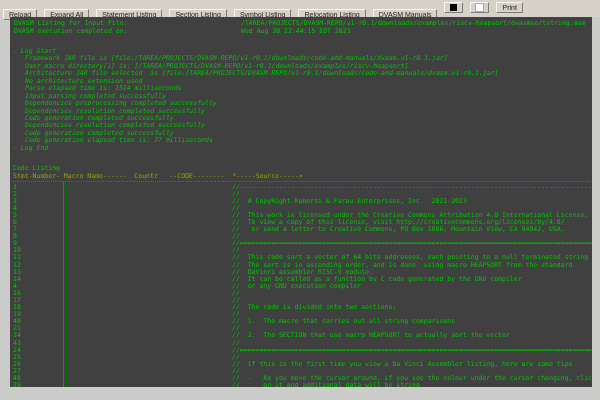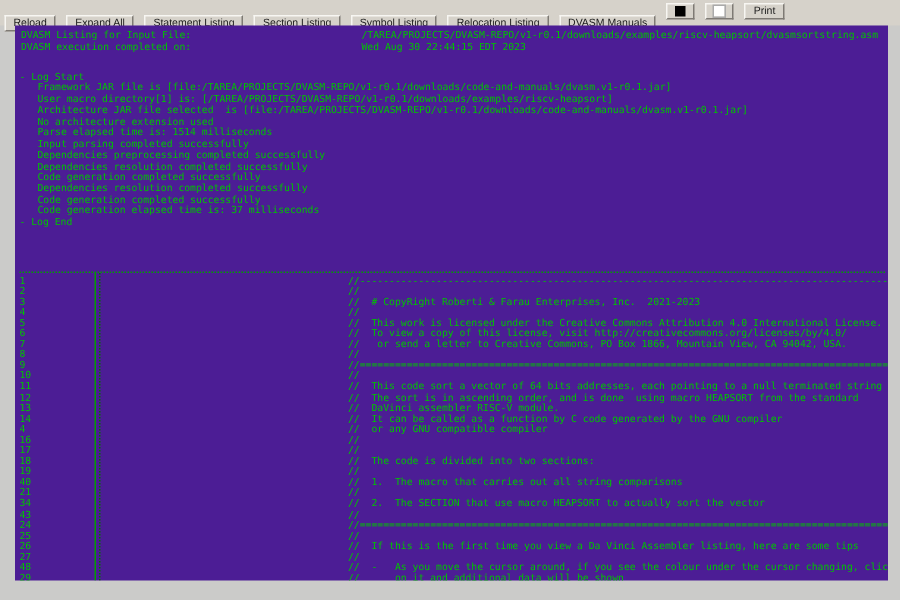--- a/index.html
+++ b/index.html
@@ -14,28 +14,28 @@
           border-top:1px solid #f7f6f2;border-left:1px solid #f7f6f2;
           border-right:1px solid #7e7a74;border-bottom:1px solid #7e7a74;
           font-family:"Liberation Sans",sans-serif;font-size:7px;color:#1c1c1c;
           white-space:nowrap;cursor:default;}
   .swatch{display:block;width:7px;height:7px;}
   .swatch.black{background:#000;}
   .swatch.white{background:#fff;outline:1px solid #aaa;}
 
   
   .panel{position:absolute;left:10px;top:17px;width:582px;height:370px;
-         background:#4c1d95;overflow:hidden;color:#00c400;font-size:6.5px;}
+         background:#404040;overflow:hidden;color:#00c400;font-size:6.5px;}
 
   .file-info{position:absolute;top:3px;left:4px;right:0;}
   .fi-row{display:flex;height:7.5px;line-height:7.5px;}
   .fi-lbl{width:227px;white-space:pre;}
   .fi-val{white-space:pre;text-align:center;}
 
-  .log{position:absolute;top:31px;left:0;right:4px;}
+  .log{position:absolute;top:31px;left:0;right:4px;font-style:italic;}
   .log-line{height:7.45px;line-height:7.45px;padding-left:15px;white-space:pre;}
   .log-line.marker{padding-left:3px;}
 
   .listing{position:absolute;top:147px;left:0;width:582px;height:223px;}
   .lst-title{height:8px;line-height:8px;padding-left:3px;}
   .lst-header{position:absolute;top:8px;left:3px;white-space:pre;color:#98a000;line-height:8px;}
   .lst-dots{position:absolute;top:17px;left:3px;right:2px;border-top:1px dotted #00a000;}
   .vline-solid{position:absolute;left:53px;top:18px;height:205px;width:1px;background:#00a000;}
   .vline-dot{position:absolute;left:56px;top:18px;height:205px;width:0;border-left:1px dotted #007000;}
   .rows{position:absolute;top:19.5px;left:0;right:0;}
@@ -77,20 +77,22 @@
 
     <div class="log">
       <div class="log-line marker">- Log Start</div>
       <span>
         
       <div class="log-line">Framework JAR file is [file:/TAREA/PROJECTS/DVASM-REPO/v1-r0.1/downloads/code-and-manuals/dvasm.v1-r0.1.jar]</div><div class="log-line">User macro directory[1] is: [/TAREA/PROJECTS/DVASM-REPO/v1-r0.1/downloads/examples/riscv-heapsort]</div><div class="log-line">Architecture JAR file selected  is [file:/TAREA/PROJECTS/DVASM-REPO/v1-r0.1/downloads/code-and-manuals/dvasm.v1-r0.1.jar]</div><div class="log-line">No architecture extension used</div><div class="log-line">Parse elapsed time is: 1514 milliseconds</div><div class="log-line">Input parsing completed successfully</div><div class="log-line">Dependencies preprocessing completed successfully</div><div class="log-line">Dependencies resolution completed successfully</div><div class="log-line">Code generation completed successfully</div><div class="log-line">Dependencies resolution completed successfully</div><div class="log-line">Code generation completed successfully</div><div class="log-line">Code generation elapsed time is: 37 milliseconds</div></span>
       <div class="log-line marker">- Log End</div>
     </div>
 
     <div class="listing">
+      <div class="lst-title">Code Listing</div>
+      <div class="lst-header">Stmt-Number- Macro Name------  Countr   --CODE--------  *-----Source-----&gt;</div>
       <div class="lst-dots"></div>
       <div class="vline-solid"></div>
       <div class="vline-dot"></div>
       <div class="rows">
         <span>
           
         <div class="lrow">
             <span class="num">1</span>
             <span class="src">//------------------------------------------------------------------------------------------</span>
           </div><div class="lrow">
@@ -127,21 +129,21 @@
             <span class="num">12</span>
             <span class="src">//  The sort is in ascending order, and is done  using macro HEAPSORT from the standard</span>
           </div><div class="lrow">
             <span class="num">13</span>
             <span class="src">//  DaVinci assembler RISC-V module.</span>
           </div><div class="lrow">
             <span class="num">14</span>
             <span class="src">//  It can be called as a function by C code generated by the GNU compiler</span>
           </div><div class="lrow">
             <span class="num">4</span>
-            <span class="src">//  or any GNU compatible compiler</span>
+            <span class="src">//  or any GNU execution compiler</span>
           </div><div class="lrow">
             <span class="num">16</span>
             <span class="src">//</span>
           </div><div class="lrow">
             <span class="num">17</span>
             <span class="src">//</span>
           </div><div class="lrow">
             <span class="num">18</span>
             <span class="src">//  The code is divided into two sections:</span>
           </div><div class="lrow">
@@ -169,19 +171,19 @@
             <span class="num">26</span>
             <span class="src">//  If this is the first time you view a Da Vinci Assembler listing, here are some tips</span>
           </div><div class="lrow">
             <span class="num">27</span>
             <span class="src">//</span>
           </div><div class="lrow">
             <span class="num">48</span>
             <span class="src">//  -   As you move the cursor around, if you see the colour under the cursor changing, click</span>
           </div><div class="lrow">
             <span class="num">29</span>
-            <span class="src">//      on it and additional data will be shown</span>
+            <span class="src">//      on it and additional data will be string</span>
           </div></span>
       </div>
     </div>
 
   </div>
 </div>
 
 </body></html>

